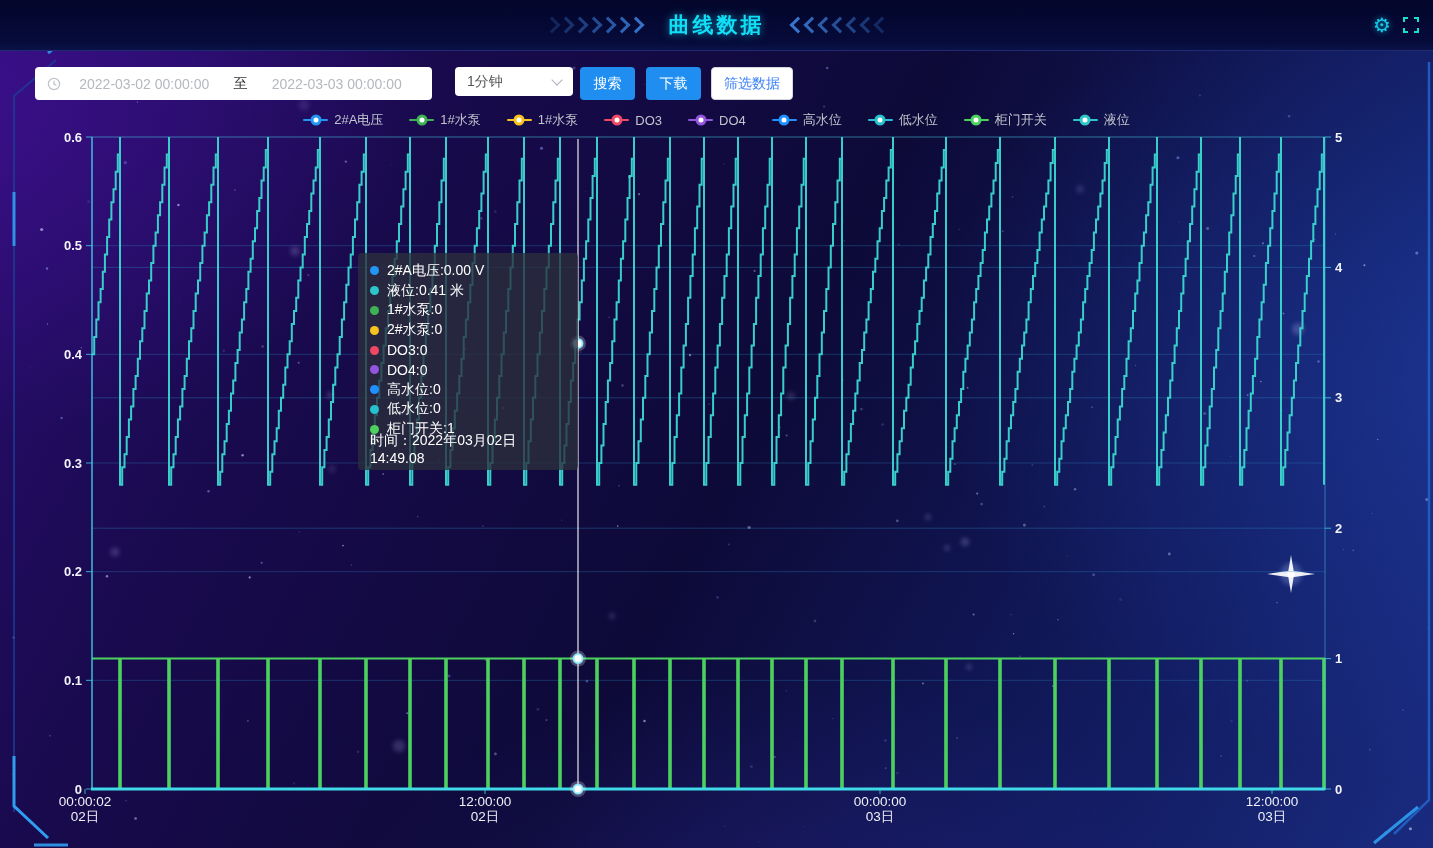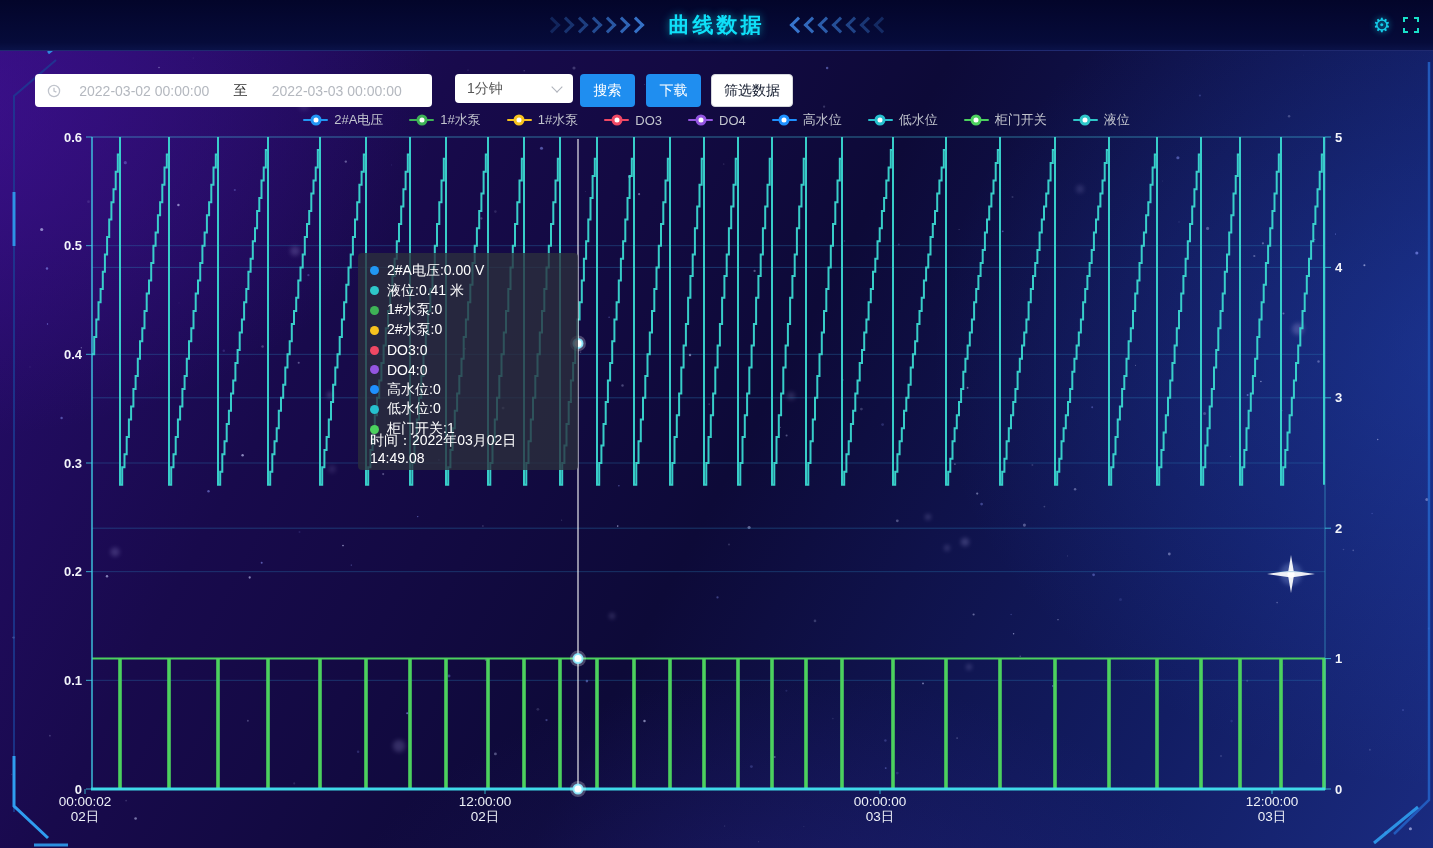--- a/index.html
+++ b/index.html
@@ -21,33 +21,33 @@
   .title{color:#0fe0f8;font-size:21px;font-weight:bold;letter-spacing:3px;
     text-shadow:0 0 8px rgba(15,224,248,0.6);margin:4px 26px;}
   .chev-group{display:flex;align-items:center;}
   .chev{display:inline-block;width:9px;height:9px;border-top:3px solid #3a7bd5;border-right:3px solid #3a7bd5;margin:0 1px;}
   .chev.r{transform:rotate(45deg);}
   .chev.l{transform:rotate(-135deg);}
   .topbar-icons{position:absolute;right:14px;top:0;height:50px;display:flex;align-items:center;gap:12px;}
   .gear{color:#14cbe8;font-size:20px;line-height:20px;cursor:pointer;text-shadow:0 0 6px rgba(20,203,232,.7);}
   .fs{width:16px;height:16px;display:inline-block;cursor:pointer;}
   
-  .toolbar{position:absolute;left:0;top:74px;width:1433px;height:34px;z-index:5;}
+  .toolbar{position:absolute;left:0;top:67px;width:1433px;height:34px;z-index:5;}
   .date-range{position:absolute;left:35px;top:0;width:397px;height:33px;background:#fff;border-radius:4px;
     display:flex;align-items:center;padding:0 12px;box-sizing:border-box;cursor:pointer;}
   .date-range .dt{flex:1;text-align:center;color:#b4b8bf;font-size:14px;}
   .date-range .zhi{color:#333;font-size:14px;padding:0 6px;}
   .select{position:absolute;left:455px;top:0;width:118px;height:29px;background:#fff;border-radius:4px;
     display:flex;align-items:center;padding:0 12px;box-sizing:border-box;cursor:pointer;}
   .select .val{flex:1;color:#555;font-size:14px;}
   .caret{width:7px;height:7px;border-right:1.5px solid #aeb2ba;border-bottom:1.5px solid #aeb2ba;transform:rotate(45deg);margin-top:-4px;}
   .btn{position:absolute;top:0;height:33px;border:none;border-radius:4px;font-size:14px;cursor:pointer;
     font-family:"Liberation Sans","DejaVu Sans",sans-serif;}
   .btn.primary{background:#1f8ef0;color:#fff;}
-  .btn.ghost{background:#fff;color:#0f172a;border:1px solid #d4d7dc;box-sizing:border-box;}
+  .btn.ghost{background:#fff;color:#3b82f6;border:1px solid #d4d7dc;box-sizing:border-box;}
   #btn-search{left:580px;width:55px;}
   #btn-download{left:646px;width:55px;}
   #btn-filter{left:711px;width:82px;}
   
   .legend{position:absolute;left:0;top:109px;width:1433px;height:22px;z-index:5;
     display:flex;align-items:center;justify-content:center;gap:26px;}
   .lg-item{display:flex;align-items:center;cursor:pointer;}
   .lg-mark{position:relative;width:25px;height:2px;border-radius:1px;}
   .lg-dot{position:absolute;left:50%;top:50%;transform:translate(-50%,-50%);
     width:5px;height:5px;border-radius:50%;background:#fff;border:3px solid #000;}

